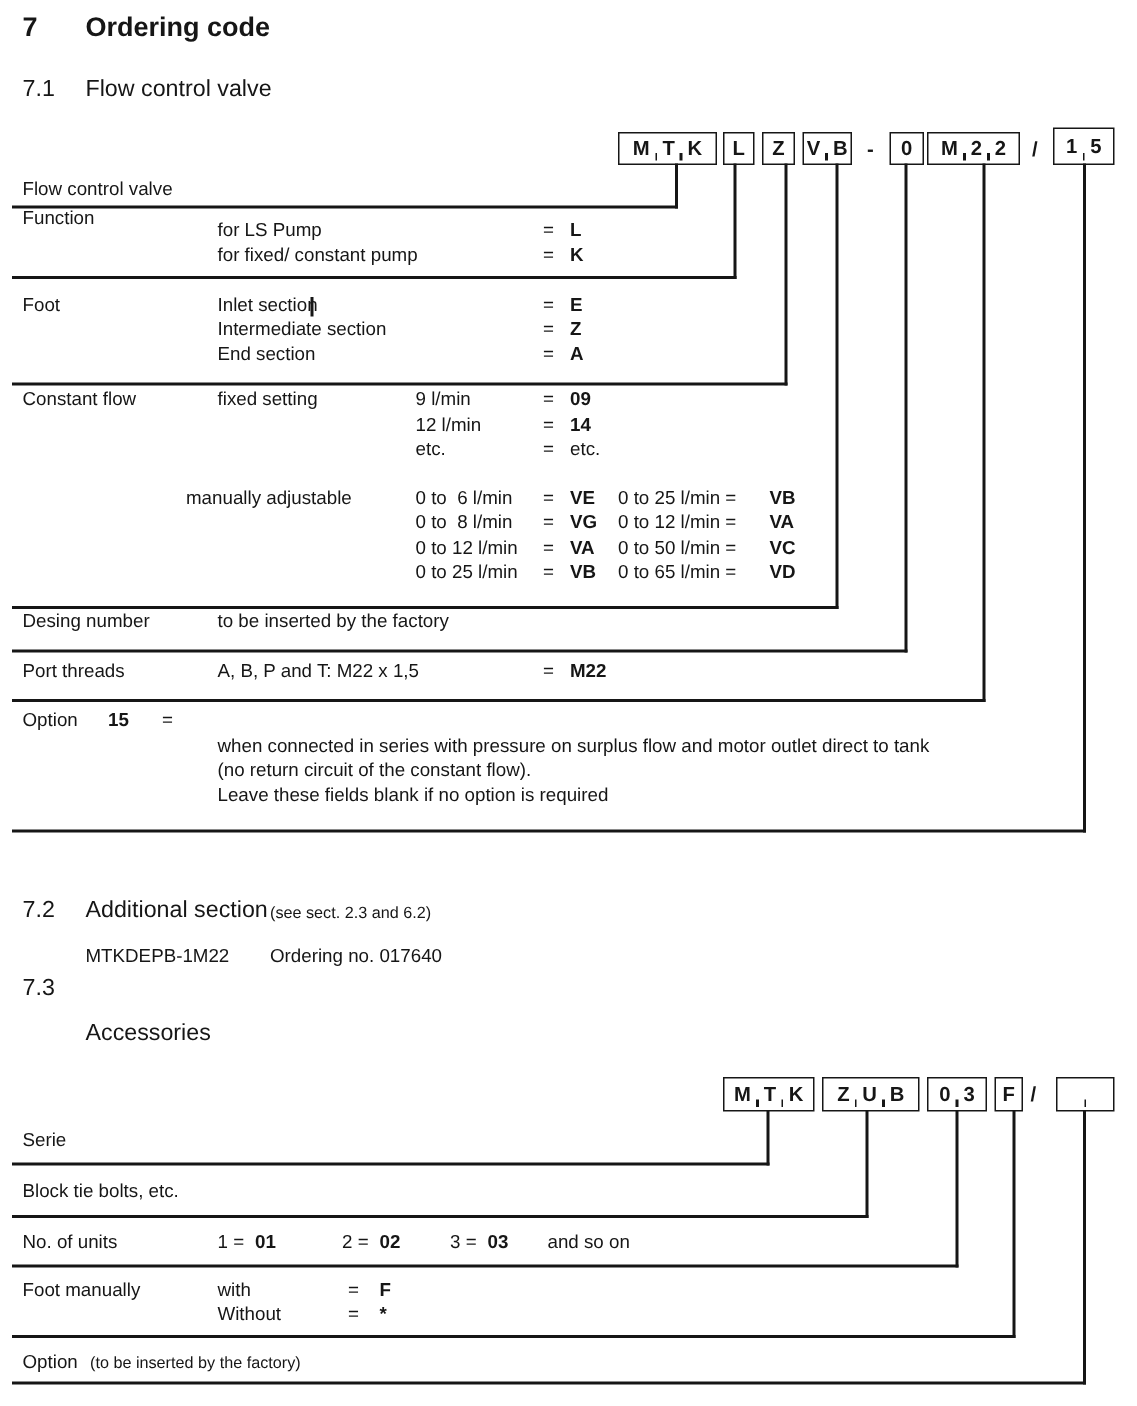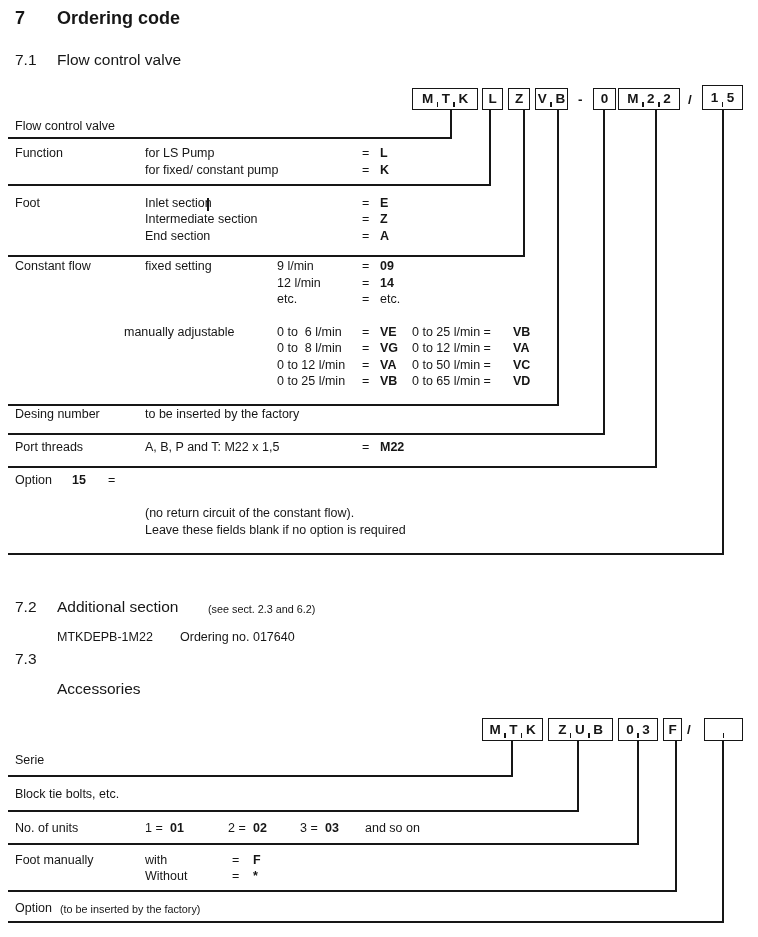--- a/index.html
+++ b/index.html
@@ -75,21 +75,21 @@
   <div class="hline" style="left:8px;top:137px;width:444px"></div>
   <div class="hline" style="left:8px;top:184px;width:483px"></div>
   <div class="hline" style="left:8px;top:255px;width:517px"></div>
   <div class="hline" style="left:8px;top:404px;width:551px"></div>
   <div class="hline" style="left:8px;top:433px;width:597px"></div>
   <div class="hline" style="left:8px;top:466px;width:649px"></div>
   <div class="hline" style="left:8px;top:553px;width:716px"></div>
 
   <span class="t" style="left:15px;top:119px">Flow control valve</span>
 
-  <span class="t" style="left:15px;top:146px">Function</span>
+  <span class="t" style="left:15px;top:138px">Function</span>
   <span class="t" style="left:145px;top:146px">for LS Pump</span>
   <span class="t" style="left:362px;top:146px">=</span>
   <span class="t b" style="left:380px;top:146px">L</span>
   <span class="t" style="left:145px;top:163px">for fixed/ constant pump</span>
   <span class="t" style="left:362px;top:163px">=</span>
   <span class="t b" style="left:380px;top:163px">K</span>
 
   <span class="t" style="left:15px;top:196px">Foot</span>
   <span class="t" style="left:145px;top:196px">Inlet section</span>
   <span class="t" style="left:362px;top:196px">=</span>
@@ -141,26 +141,27 @@
   <span class="t" style="left:145px;top:407px">to be inserted by the factory</span>
 
   <span class="t" style="left:15px;top:440px">Port threads</span>
   <span class="t" style="left:145px;top:440px">A, B, P and T: M22 x 1,5</span>
   <span class="t" style="left:362px;top:440px">=</span>
   <span class="t b" style="left:380px;top:440px">M22</span>
 
   <span class="t" style="left:15px;top:473px">Option</span>
   <span class="t b" style="left:72px;top:473px">15</span>
   <span class="t" style="left:108px;top:473px">=</span>
+  <span class="t" style="left:145px;top:490px">when connected in series with pressure on surplus flow and motor outlet direct to tank</span>
   <span class="t" style="left:145px;top:523px">Leave these fields blank if no option is required</span>
   <span class="t" style="left:145px;top:506px">(no return circuit of the constant flow).</span>
 
   <span class="h2" style="left:15px;top:598px">7.2</span>
   <span class="h2" style="left:57px;top:598px">Additional section</span>
-  <span class="t sm" style="left:208px;top:603px">(see sect. 2.3 and 6.2)</span>
+  <span class="t sm" style="left:180px;top:603px">(see sect. 2.3 and 6.2)</span>
   <span class="t" style="left:57px;top:630px">MTKDEPB-1M22</span>
   <span class="t" style="left:180px;top:630px">Ordering no. 017640</span>
 
   <span class="h2" style="left:15px;top:650px">7.3</span>
   <span class="h2" style="left:57px;top:680px">Accessories</span>
 
   <div class="box" style="left:482px;top:718px;width:61px;height:23px">
     <span class="ch">M</span>
     <span class="tick"></span>
     <span class="ch">T</span>

